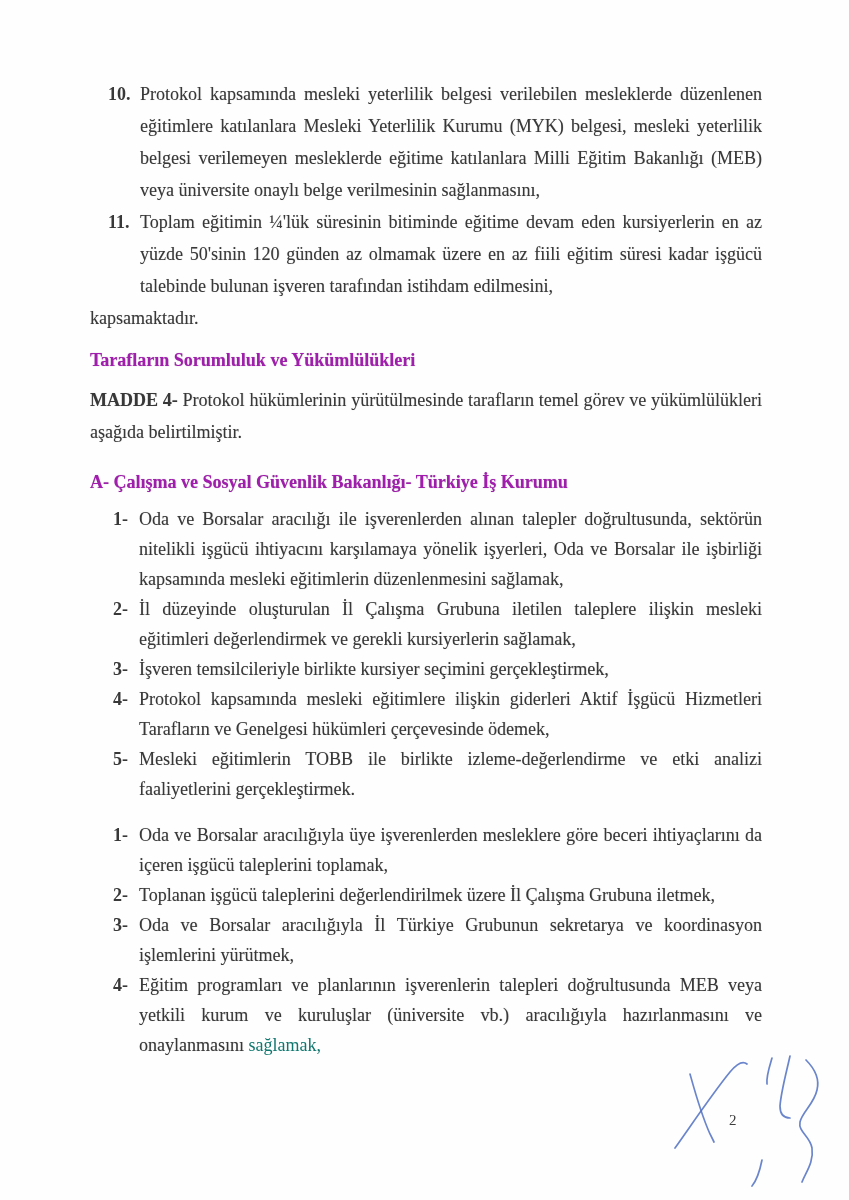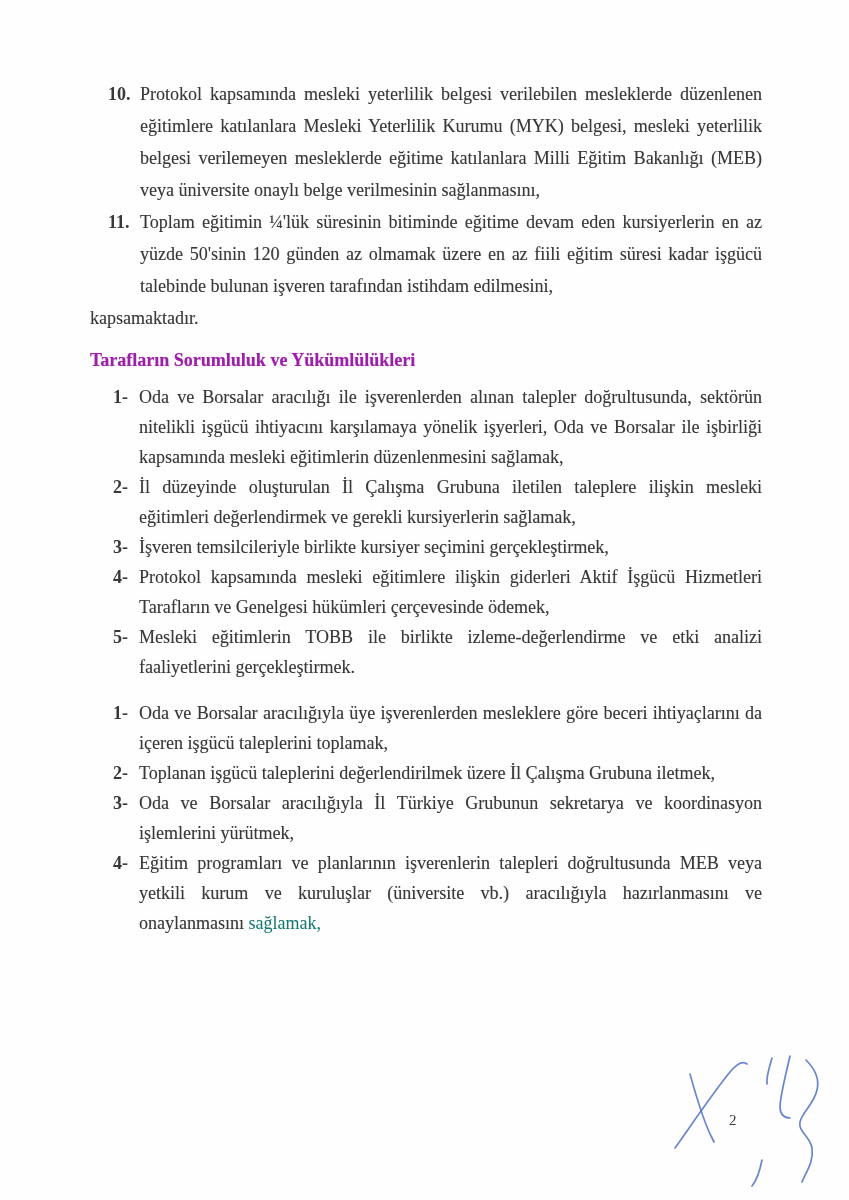--- a/index.html
+++ b/index.html
@@ -82,21 +82,26 @@
       <div class="item">
         <span class="num">11.</span>
         <span class="item-text">Toplam eğitimin ¼'lük süresinin bitiminde eğitime devam eden kursiyerlerin en az yüzde 50'sinin 120 günden az olmamak üzere en az fiili eğitim süresi kadar işgücü talebinde bulunan işveren tarafından istihdam edilmesini,</span>
       </div>
     </div>
 
     <p class="closing para">kapsamaktadır.</p>
 
     <div class="heading h-resp">Tarafların Sorumluluk ve Yükümlülükleri</div>
 
+    <p class="article">
+      <span class="article-label">MADDE 4-</span>
+      <span>Protokol hükümlerinin yürütülmesinde tarafların temel görev ve yükümlülükleri aşağıda belirtilmiştir.</span>
+    </p>
 
+    <div class="heading h-a">A- Çalışma ve Sosyal Güvenlik Bakanlığı- Türkiye İş Kurumu</div>
 
     <div class="sub-list list-a">
       <div class="item">
         <span class="num">1-</span>
         <span class="item-text">Oda ve Borsalar aracılığı ile işverenlerden alınan talepler doğrultusunda, sektörün nitelikli işgücü ihtiyacını karşılamaya yönelik işyerleri, Oda ve Borsalar ile işbirliği kapsamında mesleki eğitimlerin düzenlenmesini sağlamak,</span>
       </div>
       <div class="item">
         <span class="num">2-</span>
         <span class="item-text">İl düzeyinde oluşturulan İl Çalışma Grubuna iletilen taleplere ilişkin mesleki eğitimleri değerlendirmek ve gerekli kursiyerlerin sağlamak,</span>
       </div>

